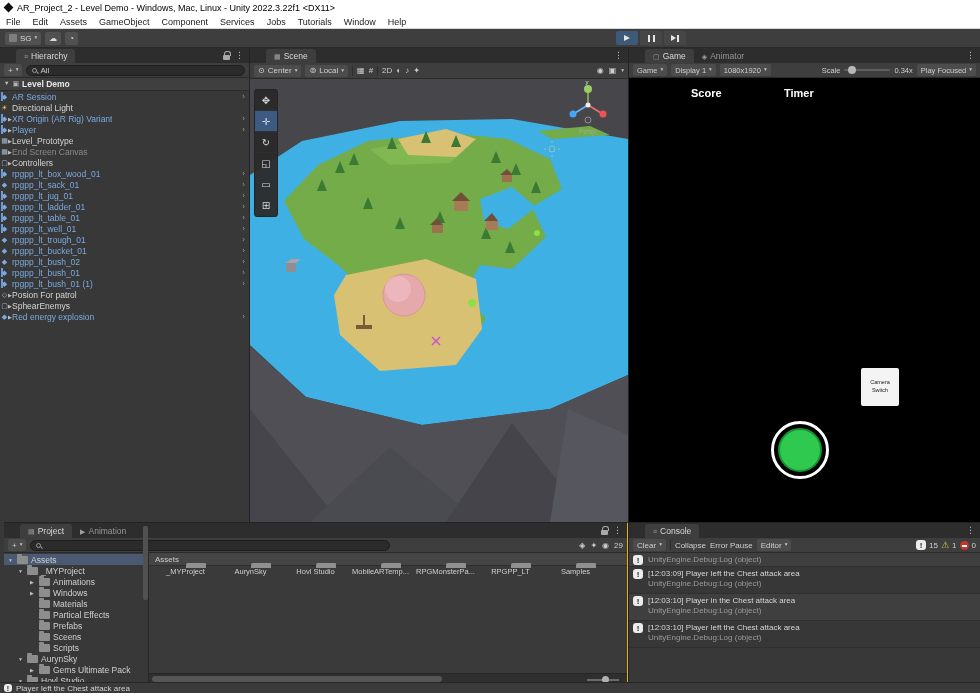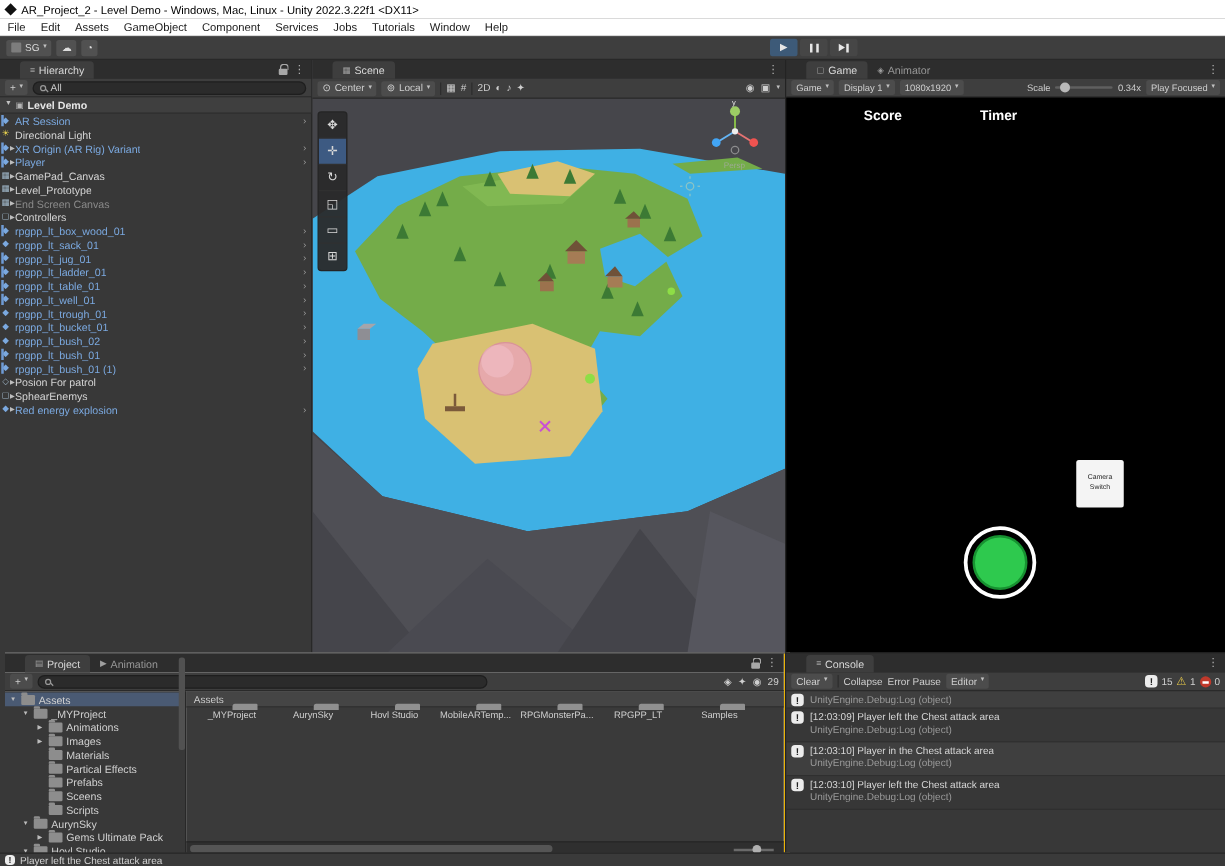--- a/index.html
+++ b/index.html
@@ -229,27 +229,20 @@
           <span class="hicon">◆</span>
           <span class="hlabel">XR Origin (AR Rig) Variant</span>
           <span class="hchev"></span>
         </div>
         <div class="h-row prefab has-exp has-chev has-bar">
           <span class="hbar"></span>
           <span class="hexp"></span>
           <span class="hicon">◆</span>
           <span class="hlabel">Player</span>
           <span class="hchev"></span>
-        </div>
-        <div class="h-row normal has-exp">
-
-          <span class="hexp"></span>
-          <span class="hicon">▦</span>
-          <span class="hlabel">GamePad_Canvas</span>
-
         </div>
         <div class="h-row normal has-exp">
 
           <span class="hexp"></span>
           <span class="hicon">▦</span>
           <span class="hlabel">Level_Prototype</span>
 
         </div>
         <div class="h-row dim has-exp">
 
@@ -597,21 +590,21 @@
             <span class="t-label">_MYProject</span>
           </div>
           <div class="t-row closed ind2">
             <span class="t-arrow"></span>
             <span class="t-folder"></span>
             <span class="t-label">Animations</span>
           </div>
           <div class="t-row closed ind2">
             <span class="t-arrow"></span>
             <span class="t-folder"></span>
-            <span class="t-label">Images</span>
+            <span class="t-label">Windows</span>
           </div>
           <div class="t-row ind2">
             <span class="t-arrow"></span>
             <span class="t-folder"></span>
             <span class="t-label">Materials</span>
           </div>
           <div class="t-row ind2">
             <span class="t-arrow"></span>
             <span class="t-folder"></span>
             <span class="t-label">Partical Effects</span>

